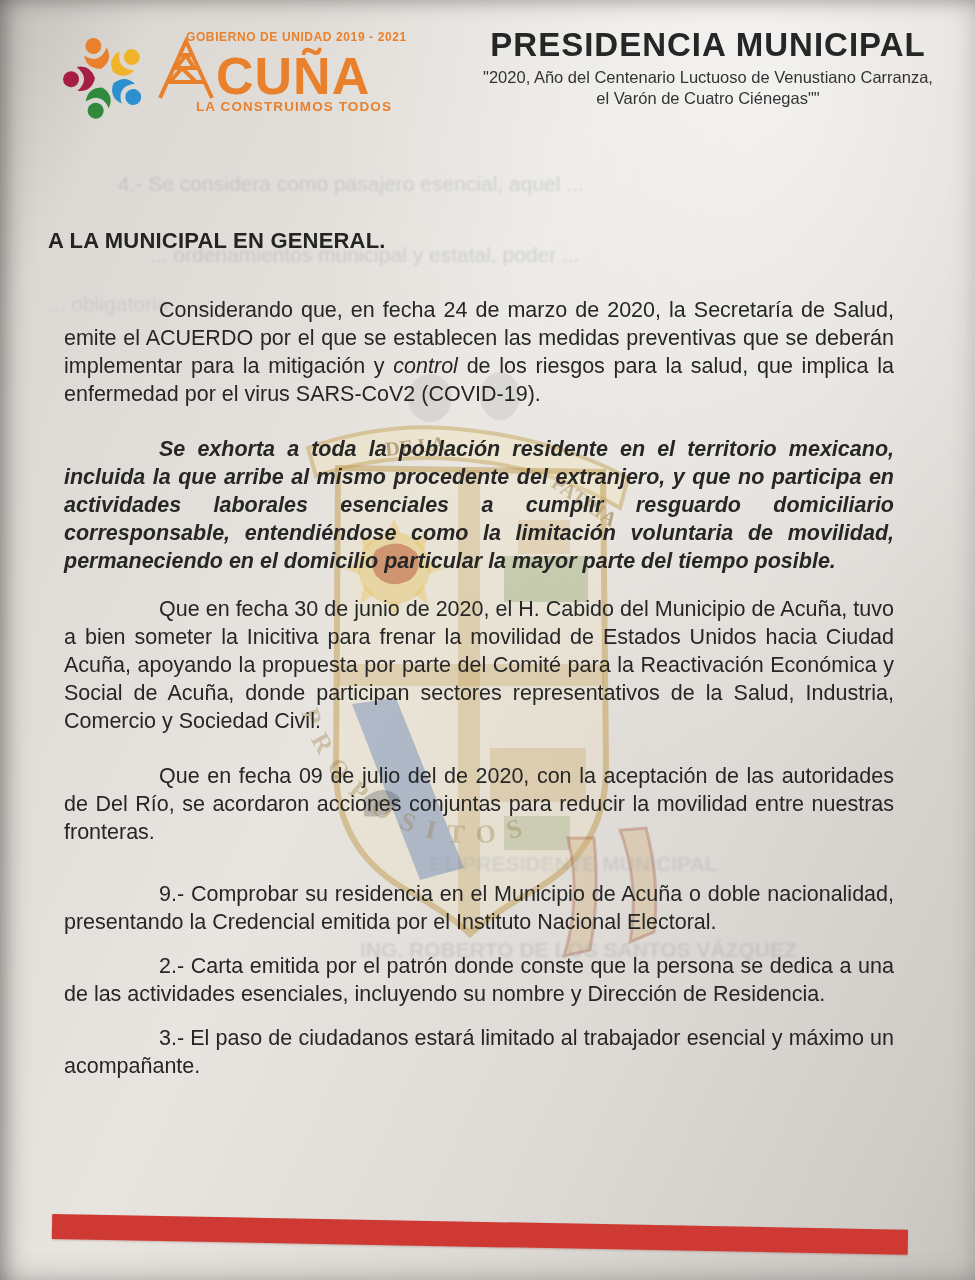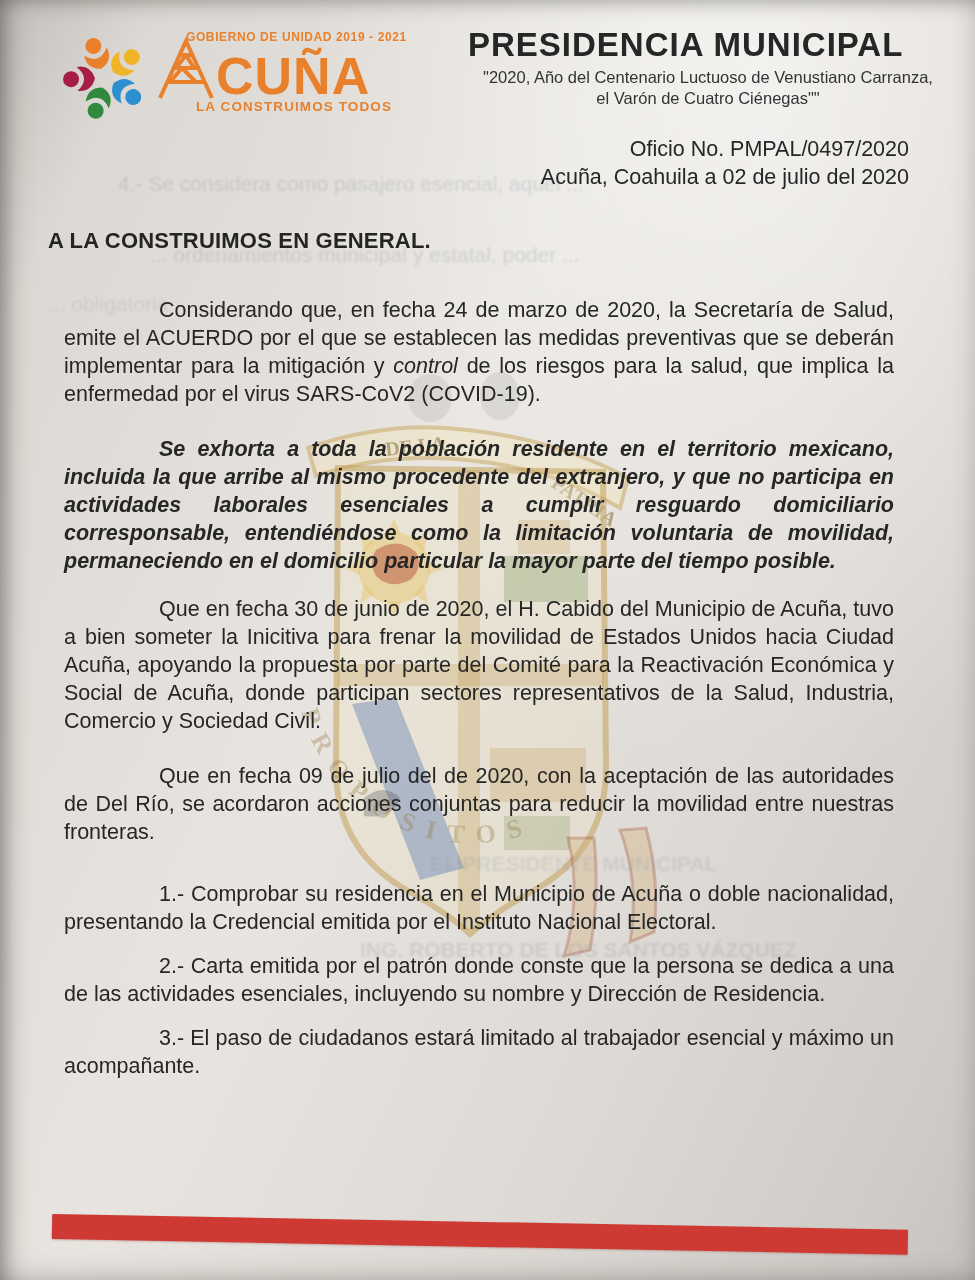--- a/index.html
+++ b/index.html
@@ -9,21 +9,21 @@
     background:
       radial-gradient(ellipse at 78% 6%, rgba(255,255,255,.55), rgba(255,255,255,0) 42%),
       linear-gradient(115deg,#c2bfba 0%,#dcd9d4 10%,#e8e5e0 42%,#ddd9d4 70%,#cfccc7 92%,#c6c3be 100%);
     box-shadow:inset 18px 0 26px -14px rgba(60,58,55,.55), inset 0 14px 22px -14px rgba(60,58,55,.35), inset -6px -10px 30px -12px rgba(60,58,55,.30);
   }
   .abs{position:absolute;}
   
   .logo-govline{left:186px;top:30px;font-size:12px;font-weight:bold;color:#e8802c;letter-spacing:.6px;}
   .logo-word{left:148px;top:36px;}
   .logo-tag{left:196px;top:99px;font-size:13.5px;font-weight:bold;color:#e8802c;letter-spacing:1.1px;}
-  .h-title{left:468px;top:26px;width:480px;text-align:left;font-size:33px;font-weight:bold;letter-spacing:1px;color:#262626;}
+  .h-title{left:468px;top:26px;width:480px;text-align:center;font-size:33px;font-weight:bold;letter-spacing:1px;color:#262626;}
   .h-motto{left:468px;top:67px;width:480px;text-align:center;font-size:16.5px;line-height:21px;color:#333;}
   .oficio{right:66px;top:135px;text-align:right;font-size:21.5px;line-height:28px;color:#262626;}
   
   .salutation{left:48px;top:228px;font-size:22px;font-weight:bold;color:#242424;letter-spacing:.2px;}
   .body-flow{left:48px;top:280px;width:862px;font-size:21.5px;line-height:28px;color:#262626;text-align:justify;}
   .body-flow p{margin:16px;text-indent:95px;}
   .p-gap{margin-bottom:27px !important;}
   .p-gap-sm{margin-bottom:20px !important;}
   .p-gap-lg{margin-bottom:34px !important;}
   .notice{font-weight:bold;font-style:italic;}
@@ -130,32 +130,28 @@
     </g>
     <text x="68" y="58" font-family="Liberation Sans, sans-serif" font-weight="bold" font-size="52" letter-spacing="1" fill="#e8802c">CUÑA</text>
   </svg>
   <div class="abs logo-tag">LA CONSTRUIMOS TODOS</div>
 
   <div class="abs h-title">PRESIDENCIA MUNICIPAL</div>
   <div class="abs h-motto">
     <div>"2020, Año del Centenario Luctuoso de Venustiano Carranza,</div>
     <div>el Varón de Cuatro Ciénegas""</div>
   </div>
-  <div class="abs oficio">
-    <div>Oficio No. PMPAL/0497/2020</div>
-    <div>Acuña, Coahuila a 02 de julio del 2020</div>
-  </div>
 
-  <div class="abs salutation">A LA CONSTRUIMOS EN GENERAL.</div>
+  <div class="abs salutation">A LA MUNICIPAL EN GENERAL.</div>
 
   <div class="abs body-flow">
     <p class="p-gap"><span>Considerando que, en fecha 24 de marzo de 2020, la Secretaría de Salud, emite el ACUERDO por el que se establecen las medidas preventivas que se deberán implementar para la mitigación y </span><i>control</i><span> de los riesgos para la salud, que implica la enfermedad por el virus SARS-CoV2 (COVID-19).</span></p>
     <p class="notice p-gap-sm">Se exhorta a toda la población residente en el territorio mexicano, incluida la que arribe al mismo procedente del extranjero, y que no participa en actividades laborales esenciales a cumplir resguardo domiciliario corresponsable, entendiéndose como la limitación voluntaria de movilidad, permaneciendo en el domicilio particular la mayor parte del tiempo posible.</p>
     <p class="p-gap">Que en fecha 30 de junio de 2020, el H. Cabido del Municipio de Acuña, tuvo a bien someter la Inicitiva para frenar la movilidad de Estados Unidos hacia Ciudad Acuña, apoyando la propuesta por parte del Comité para la Reactivación Económica y Social de Acuña, donde participan sectores representativos de la Salud, Industria, Comercio y Sociedad Civil.</p>
     <p class="p-gap-lg">Que en fecha 09 de julio del de 2020, con la aceptación de las autoridades de Del Río, se acordaron acciones conjuntas para reducir la movilidad entre nuestras fronteras.</p>
-    <p>1.- Comprobar su residencia en el Municipio de Acuña o doble nacionalidad, presentando la Credencial emitida por el Instituto Nacional Electoral.</p>
+    <p>9.- Comprobar su residencia en el Municipio de Acuña o doble nacionalidad, presentando la Credencial emitida por el Instituto Nacional Electoral.</p>
     <p>2.- Carta emitida por el patrón donde conste que la persona se dedica a una de las actividades esenciales, incluyendo su nombre y Dirección de Residencia.</p>
     <p>3.- El paso de ciudadanos estará limitado al trabajador esencial y máximo un acompañante.</p>
   </div>
 
   <div class="abs footer-bar"></div>
 
 </div>
 
 </body></html>

